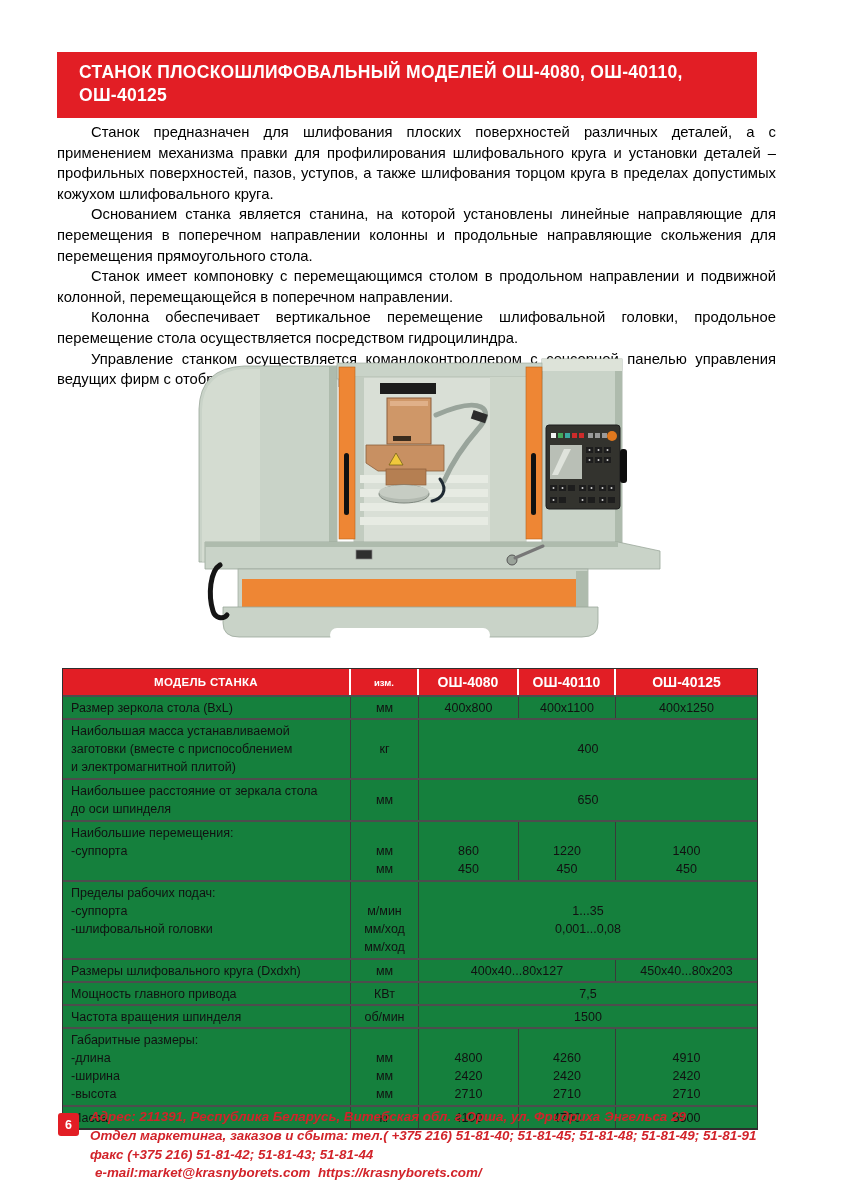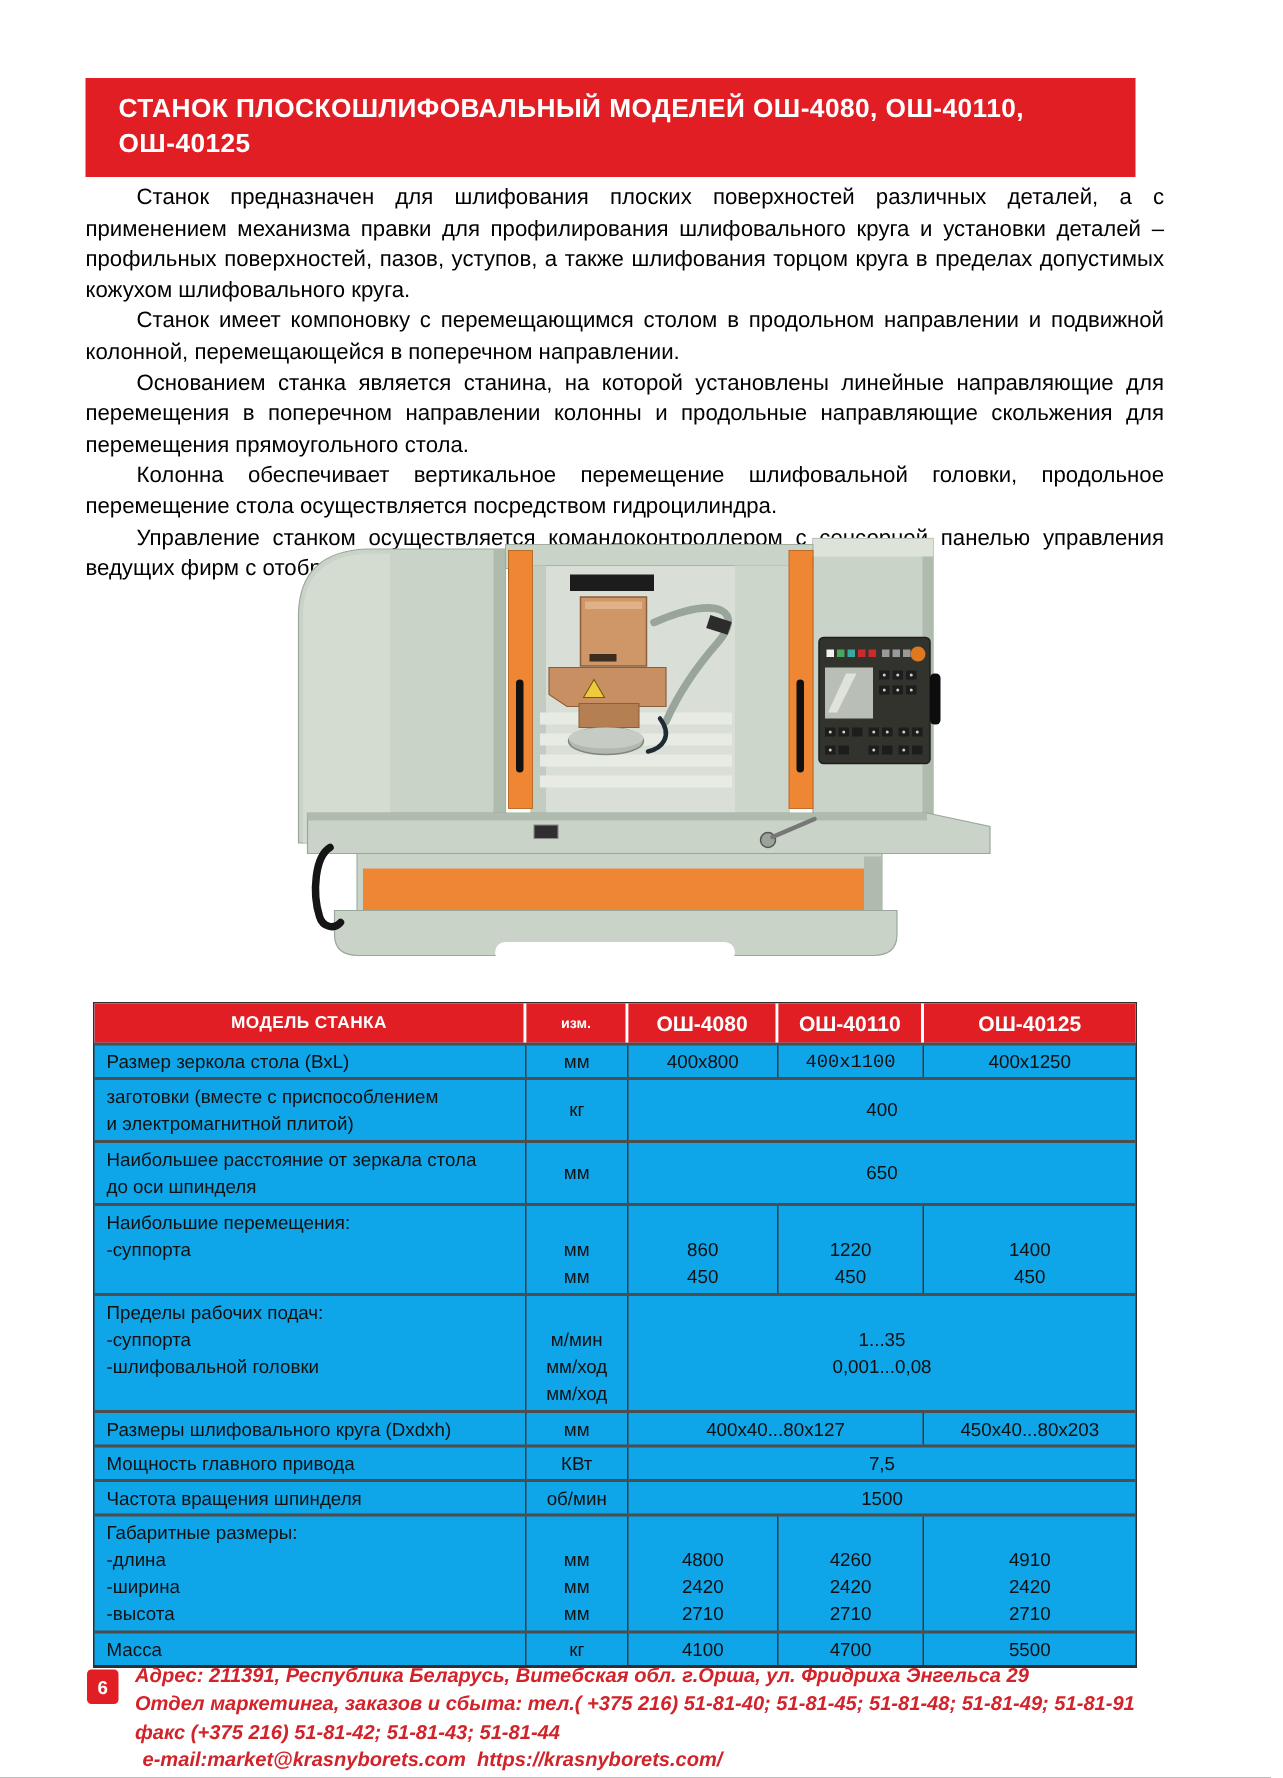--- a/index.html
+++ b/index.html
@@ -13,21 +13,21 @@
 
   
   .intro{position:absolute;left:57px;top:122px;width:719px;}
   .intro p{margin:0;text-align:justify;text-indent:34px;font-size:14.8px;line-height:20.6px;color:#000;}
 
   
   .figure{position:absolute;left:190px;top:357px;width:480px;height:285px;}
 
   
   .spec-table{position:absolute;left:62px;top:668px;width:696px;box-sizing:border-box;
-    border:1.4px solid #2e2e2e;border-bottom-width:2.5px;background:#0ea5e9;}
+    border:1.4px solid #2e2e2e;border-bottom-width:2.5px;background:#15803d;}
   .t-row{display:grid;grid-template-columns:288px 68px 100px 97px 1fr;border-top:2px solid #4d4d4d;}
   .t-row.head{border-top:none;background:#fff;}
   .hcell{background:var(--accent-red);color:#fff;display:flex;align-items:center;justify-content:center;
     font-weight:bold;height:26px;border-right:2px solid #fff;box-sizing:border-box;}
   .hcell:last-child{border-right:none;}
   .hc-label{font-size:11.5px;letter-spacing:.3px;}
   .hc-unit{font-size:9.5px;}
   .hc-model{font-size:14px;}
   .cell{border-right:1.4px solid #3a3a3a;box-sizing:border-box;padding:2px 3px;
     font-size:12.5px;color:#111;}
@@ -50,22 +50,22 @@
 </style>
 </head>
 <body>
 
 <div class="page">
 
   <div class="title-block">СТАНОК ПЛОСКОШЛИФОВАЛЬНЫЙ МОДЕЛЕЙ ОШ-4080, ОШ-40110, ОШ-40125</div>
 
   <div class="intro">
       <p>Станок предназначен для шлифования плоских поверхностей различных деталей, а с применением механизма правки для профилирования шлифовального круга и установки деталей – профильных поверхностей, пазов, уступов, а также шлифования торцом круга в пределах допустимых кожухом шлифовального круга.</p>
+      <p>Основанием станка является станина, на которой установлены линейные направляющие для перемещения в поперечном направлении колонны и продольные направляющие скольжения для перемещения прямоугольного стола.</p>
       <p>Станок имеет компоновку с перемещающимся столом в продольном направлении и подвижной колонной, перемещающейся в поперечном направлении.</p>
-      <p>Основанием станка является станина, на которой установлены линейные направляющие для перемещения в поперечном направлении колонны и продольные направляющие скольжения для перемещения прямоугольного стола.</p>
       <p>Колонна обеспечивает вертикальное перемещение шлифовальной головки, продольное перемещение стола осуществляется посредством гидроцилиндра.</p>
       <p>Управление станком осуществляется командоконтроллером с сенсорной панелью управления ведущих фирм с отображением трёх координат на экране (X, Y, Z).</p>
     </div>
 
   <div class="figure">
     <svg width="480" height="285" viewBox="0 0 480 285" xmlns="http://www.w3.org/2000/svg">
 
       <rect x="352" y="2" width="80" height="200" style="fill:var(--machine-body)" stroke="#9ba79b" stroke-width="0.8"></rect>
       <rect x="425" y="2" width="7" height="200" style="fill:var(--machine-body-dark)"></rect>
       <rect x="352" y="2" width="80" height="12" style="fill:var(--machine-body-light)"></rect>
@@ -178,25 +178,26 @@
         <div class="hcell hc-label">МОДЕЛЬ СТАНКА</div>
         <div class="hcell hc-unit">изм.</div>
         <div class="hcell hc-model">ОШ-4080</div>
         <div class="hcell hc-model">ОШ-40110</div>
         <div class="hcell hc-model">ОШ-40125</div>
       </div>
       <div class="t-row">
         <div class="cell lbl center">Размер зеркола стола (ВхL)</div>
         <div class="cell unit center">мм</div>
         <div class="cell val center" style="grid-column: span 1;">400x800</div>
-        <div class="cell val center" style="grid-column: span 1; font-family: Liberation Mono, monospace;">400x1100</div>
+        <div class="cell val center" style="grid-column: span 1;">400x1100</div>
         <div class="cell val center" style="grid-column: span 1;">400x1250</div>
       </div>
       <div class="t-row">
         <div class="cell lbl">
+          <div class="line">Наибольшая масса устанавливаемой</div>
           <div class="line">заготовки (вместе с приспособлением</div>
           <div class="line">и электромагнитной плитой)</div>
         </div>
         <div class="cell unit center">кг</div>
         <div class="cell val center" style="grid-column: span 3;">400</div>
       </div>
       <div class="t-row">
         <div class="cell lbl">
           <div class="line">Наибольшее расстояние от зеркала стола</div>
           <div class="line">до оси шпинделя</div>

